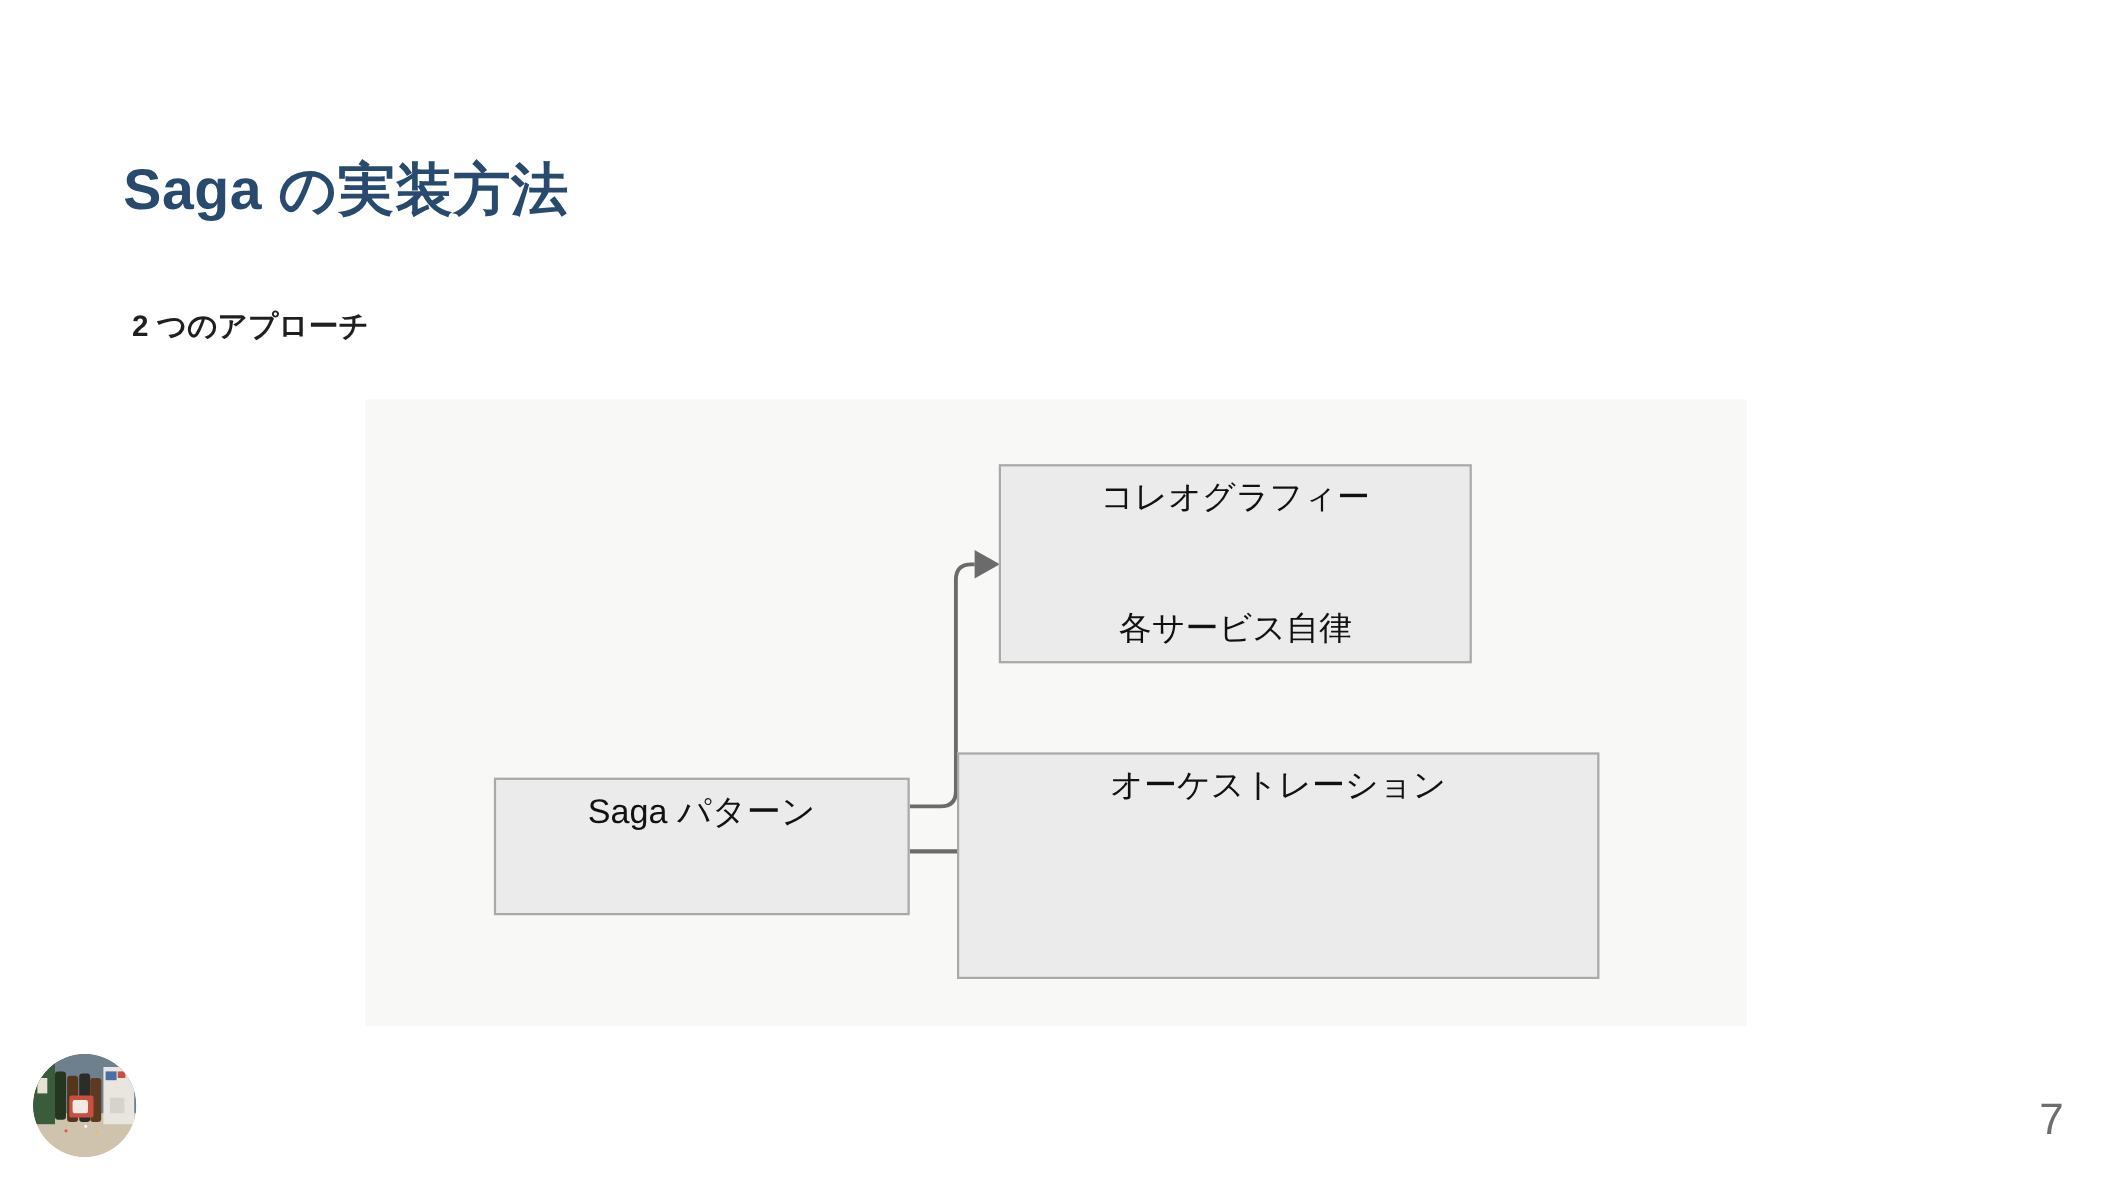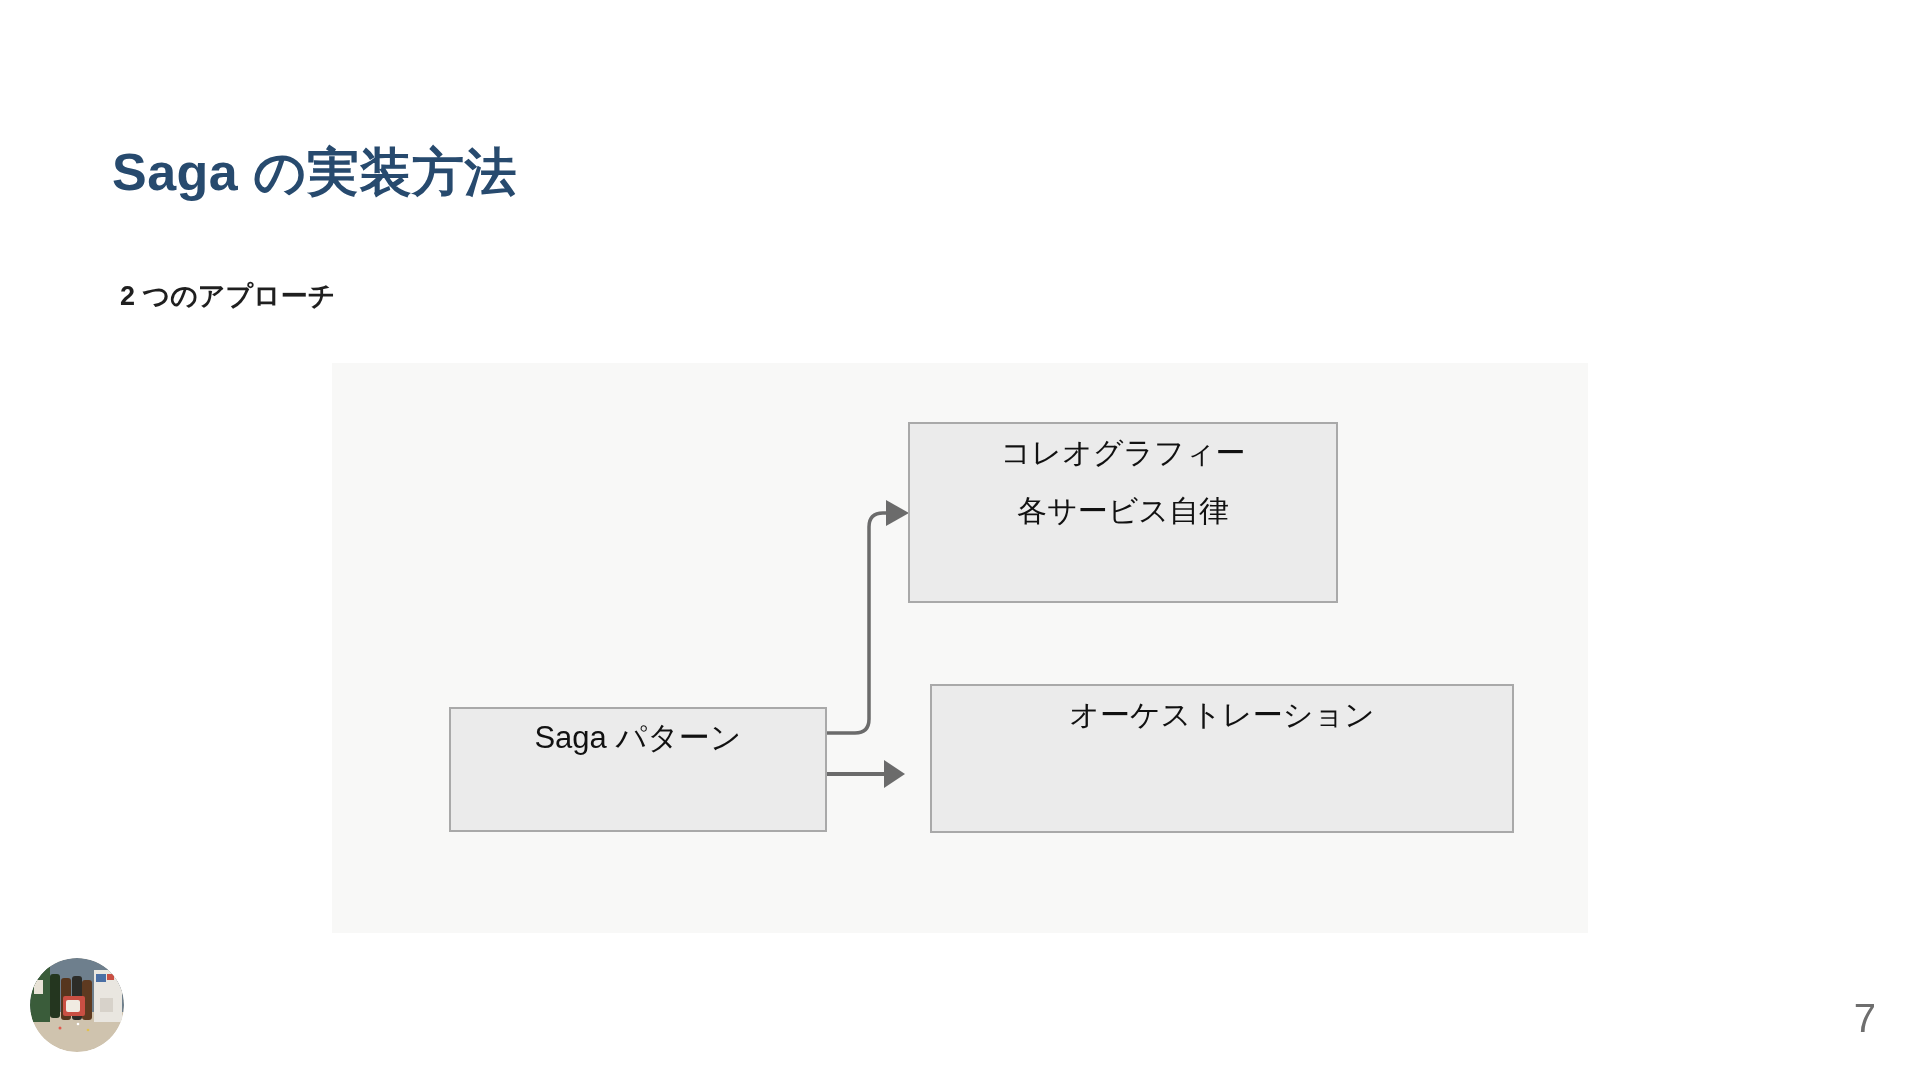--- a/index.html
+++ b/index.html
@@ -40,42 +40,42 @@
     left: 0; top: 0;
     width: 100%; height: 100%;
   }
   .node {
     position: absolute;
     background: var(--node-fill, #ebebeb);
     border: 2px solid var(--node-border, #a9a9a9);
     display: flex;
     flex-direction: column;
     align-items: center;
-    justify-content: flex-start;
+    justify-content: space-between;
     text-align: center;
     color: #111111;
   }
   .node-line {
     display: block;
     font-size: 30px;
     line-height: 58px;
     white-space: nowrap;
   }
   .node-root {
     left: 117px; top: 344px;
     width: 378px; height: 125px;
   }
   .node-root .node-line { font-size: 31px; }
   .node-choreography {
     left: 576px; top: 59px;
     width: 430px; height: 181px;
   }
   .node-orchestration {
-    left: 598px; top: 321px;
-    width: 584px; height: 149px;
+    left: 538px; top: 321px;
+    width: 584px; height: 206px;
   }
   .avatar {
     position: absolute;
     left: 30px; top: 958px;
     width: 94px; height: 94px;
     border-radius: 50%;
     overflow: hidden;
   }
   .avatar svg { display: block; width: 100%; height: 100%; }
   .page-number {

